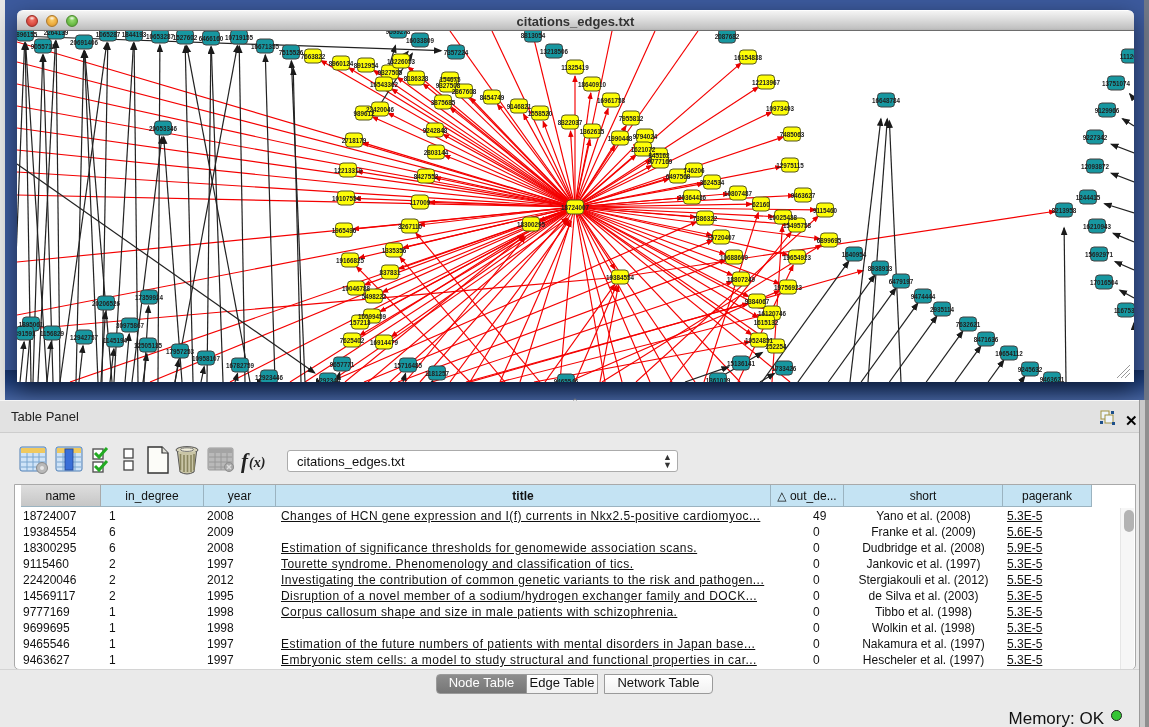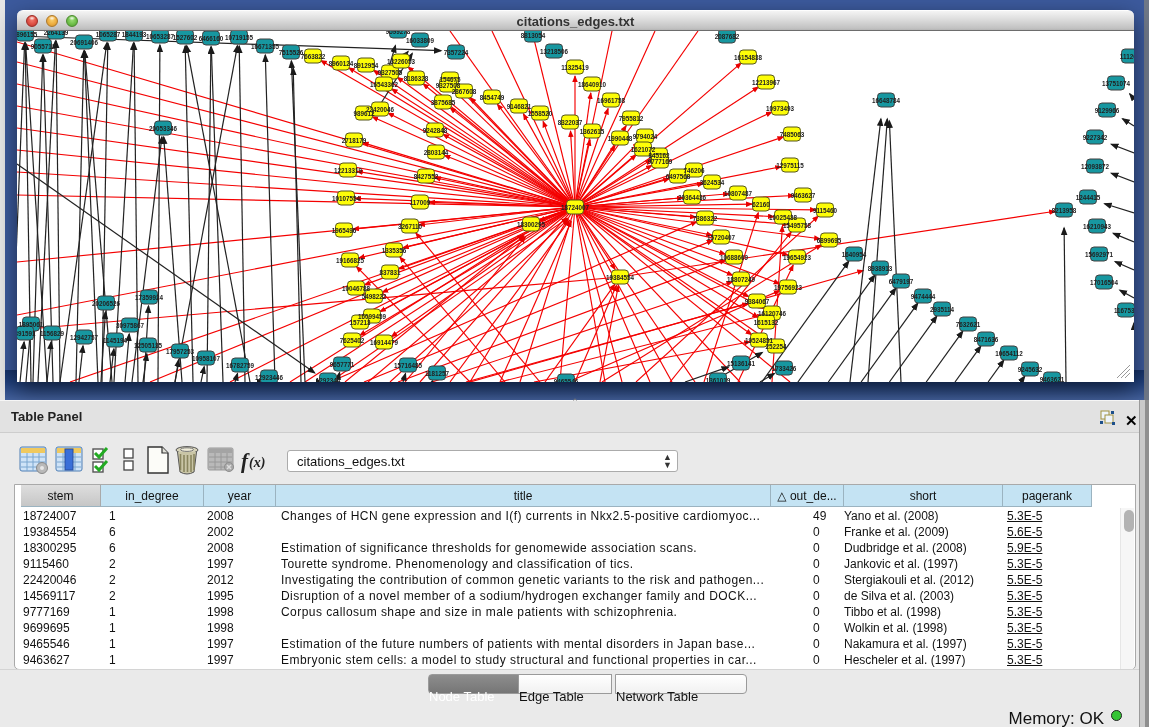--- a/index.html
+++ b/index.html
@@ -18,45 +18,45 @@
 #title { position:absolute; width:100%; text-align:center; top:3px; font-size:13px; font-weight:700; color:#333; }
 .tl { position:absolute; top:4px; width:12px; height:12px; border-radius:50%; }
 #tlr { left:9px; background:radial-gradient(ellipse 60% 40% at 50% 22%, rgba(255,255,255,.9), rgba(255,255,255,0) 55%), radial-gradient(circle at 50% 40%, #f07b6e 0%, #e05246 50%, #b5352c 100%); border:1px solid #9e2b25;}
 #tly { left:29px; background:radial-gradient(ellipse 60% 40% at 50% 22%, rgba(255,255,255,.9), rgba(255,255,255,0) 55%), radial-gradient(circle at 50% 40%, #f8cf6e 0%, #efb042 50%, #cf8f2a 100%); border:1px solid #ad782a;}
 #tlg { left:49px; background:radial-gradient(ellipse 60% 40% at 50% 22%, rgba(255,255,255,.9), rgba(255,255,255,0) 55%), radial-gradient(circle at 50% 40%, #9bdc77 0%, #72c24c 50%, #4f9b33 100%); border:1px solid #4c8a2e;}
 #canvas { position:absolute; left:17px; top:31px; width:1117px; height:351px; background:#fff; overflow:hidden; }
 
 #panel { position:absolute; left:0; top:400px; width:1149px; height:327px; background:#eaeaea; }
 #phead { position:absolute; left:0; top:0; width:1149px; height:33px; background:#e2e2e2;
   border-top:1px solid #f6f6f6; border-bottom:1px solid #cdcdcd; }
-#ptitle { position:absolute; left:11px; top:8px; font-size:13px; color:#222;font-weight:bold; }
+#ptitle { position:absolute; left:11px; top:8px; font-size:13px; color:#222; }
 #pclose { position:absolute; left:1125px; top:11px; font-size:15px; font-weight:700; color:#000; }
 #combo { position:absolute; left:287px; top:50px; width:391px; height:22px; background:#fff;
   border:1px solid #ababab; border-radius:3px; font-size:13px; color:#111; padding:3px 0 0 9px; }
 #combo .arr { position:absolute; right:5px; top:2px; font-size:9px; color:#333; line-height:8px; text-align:center; }
 
 #tablebox { position:absolute; left:14px; top:84px; width:1122px; height:186px; background:#fff;
   border:1px solid #a9a9a9; border-radius:0 0 5px 5px; overflow:hidden; }
 #thead { position:absolute; left:0; top:0; width:1120px; height:22px; }
 #thead .h { position:absolute; top:0; height:22px; font-size:12px; color:#111; text-align:center;
   border-right:1px solid #9bb3c0; border-bottom:1px solid #9bb3c0; padding-top:4px; background:#c4e3f3; }
 #rows { position:absolute; left:0; top:23px; width:1103px; }
 .tr { position:relative; height:16px; font-size:12px; color:#111; white-space:nowrap; }
 .tr span { position:absolute; top:1px; }
-.c4 { letter-spacing:.45px; }
+.c4 { letter-spacing:.45px;text-decoration:underline; }
 .c1 { left:8px; } .c2 { left:94px; } .c3 { left:192px; } .c4 { left:266px; }
-.c5 { left:761px;margin-left:37px; } .c6 { left:829px; width:159px; } .c7 { left:992px;text-decoration:underline; }
+.c5 { left:761px;margin-left:37px; } .c6 { left:829px; width:159px; text-align:center; } .c7 { left:992px;text-decoration:underline; }
 #vscroll { position:absolute; left:1105px; top:23px; width:14px; height:162px; background:#f6f6f6; border-left:1px solid #e6e6e6; }
 #vthumb { position:absolute; left:3px; top:2px; width:10px; height:22px; background:#b3b3b3; border-radius:5px; }
 
 #tabs { position:absolute; left:428px; top:274px; height:20px; font-size:13px; }
-.tab { position:absolute; top:0; height:20px; padding-top:14px; border:1px solid #9a9a9a; }
+.tab { position:absolute; top:0; height:20px; text-align:center; padding-top:0; border:1px solid #9a9a9a;margin-left:8px; }
 #tab1 { left:0; width:91px; border-radius:4px 0 0 4px; background:linear-gradient(#8d8d8d,#767676); color:#fff; }
-#tab2 { left:90px; width:94px; background:linear-gradient(#ffffff,#f1f1f1); color:#111; }
-#tab3 { left:187px; width:132px; border-radius:0 4px 4px 0; background:linear-gradient(#ffffff,#f1f1f1); color:#111; }
+#tab2 { left:90px; width:72px; background:linear-gradient(#ffffff,#f1f1f1); color:#111; }
+#tab3 { left:168px; width:109px; border-radius:0 4px 4px 0; background:linear-gradient(#ffffff,#f1f1f1); color:#111; }
 #sepline { position:absolute; left:0; top:269px; width:1149px; height:1px; background:#d4d4d4; }
 #mem { position:absolute; left:0; top:309px; width:1104px; text-align:right; font-size:17px; color:#111; }
 #memdot { position:absolute; left:1111px; top:310px; width:11px; height:11px; border-radius:50%;
   background:#35c535; border:1.5px solid #222; }
 #panelright { position:absolute; left:1139px; top:400px; width:10px; height:327px; background:#c9c9c9; border-left:1px solid #9a9a9a; }
 #panelright2 { position:absolute; left:1145px; top:400px; width:4px; height:327px; background:#8f8f8f; }
 #splitgrip { position:absolute; left:568px; top:399px; width:14px; height:6px; color:#777; font-size:9px; line-height:7px; text-align:center; z-index:5;}
 </style></head>
 <body>
 <div id="root">
@@ -641,42 +641,42 @@
 
  <g transform="translate(222,0)">
  <text x="1" y="24" font-family="Liberation Serif,serif" font-style="italic" font-weight="700" font-size="21" fill="#222">f</text>
  <text x="9" y="23" font-family="Liberation Serif,serif" font-style="italic" font-weight="700" font-size="14" fill="#222">(x)</text>
  </g>
 </g>
 </svg>
     <div id="combo">citations_edges.txt<div class="arr">▲<br>▼</div></div>
     <div id="tablebox">
       <div id="thead">
-        <div class="h" style="left:6px;width:80px;background:linear-gradient(#dedede,#c6c6c6);border-right:1px solid #a9a9a9;">stem</div>
+        <div class="h" style="left:6px;width:80px;background:linear-gradient(#dedede,#c6c6c6);border-right:1px solid #a9a9a9;">name</div>
         <div class="h" style="left:86px;width:103px;">in_degree</div>
         <div class="h" style="left:189px;width:72px;">year</div>
-        <div class="h" style="left:261px;width:495px;">title</div>
+        <div class="h" style="left:261px;width:495px;font-weight:bold;">title</div>
         <div class="h" style="left:756px;width:73px;">△ out_de...</div>
         <div class="h" style="left:829px;width:159px;">short</div>
         <div class="h" style="left:988px;width:89px;">pagerank</div>
       </div>
       <div id="rows">
 <div class="tr">
             <span class="c1">18724007</span>
             <span class="c2">1</span>
             <span class="c3">2008</span>
             <span class="c4">Changes of HCN gene expression and I(f) currents in Nkx2.5-positive cardiomyoc...</span>
             <span class="c5">49</span>
             <span class="c6">Yano et al. (2008)</span>
             <span class="c7">5.3E-5</span>
           </div>
 <div class="tr">
             <span class="c1">19384554</span>
             <span class="c2">6</span>
-            <span class="c3">2002</span>
+            <span class="c3">2009</span>
             <span class="c5">0</span>
             <span class="c6">Franke et al. (2009)</span>
             <span class="c7">5.6E-5</span>
           </div>
 <div class="tr">
             <span class="c1">18300295</span>
             <span class="c2">6</span>
             <span class="c3">2008</span>
             <span class="c4">Estimation of significance thresholds for genomewide association scans.</span>
             <span class="c5">0</span>

